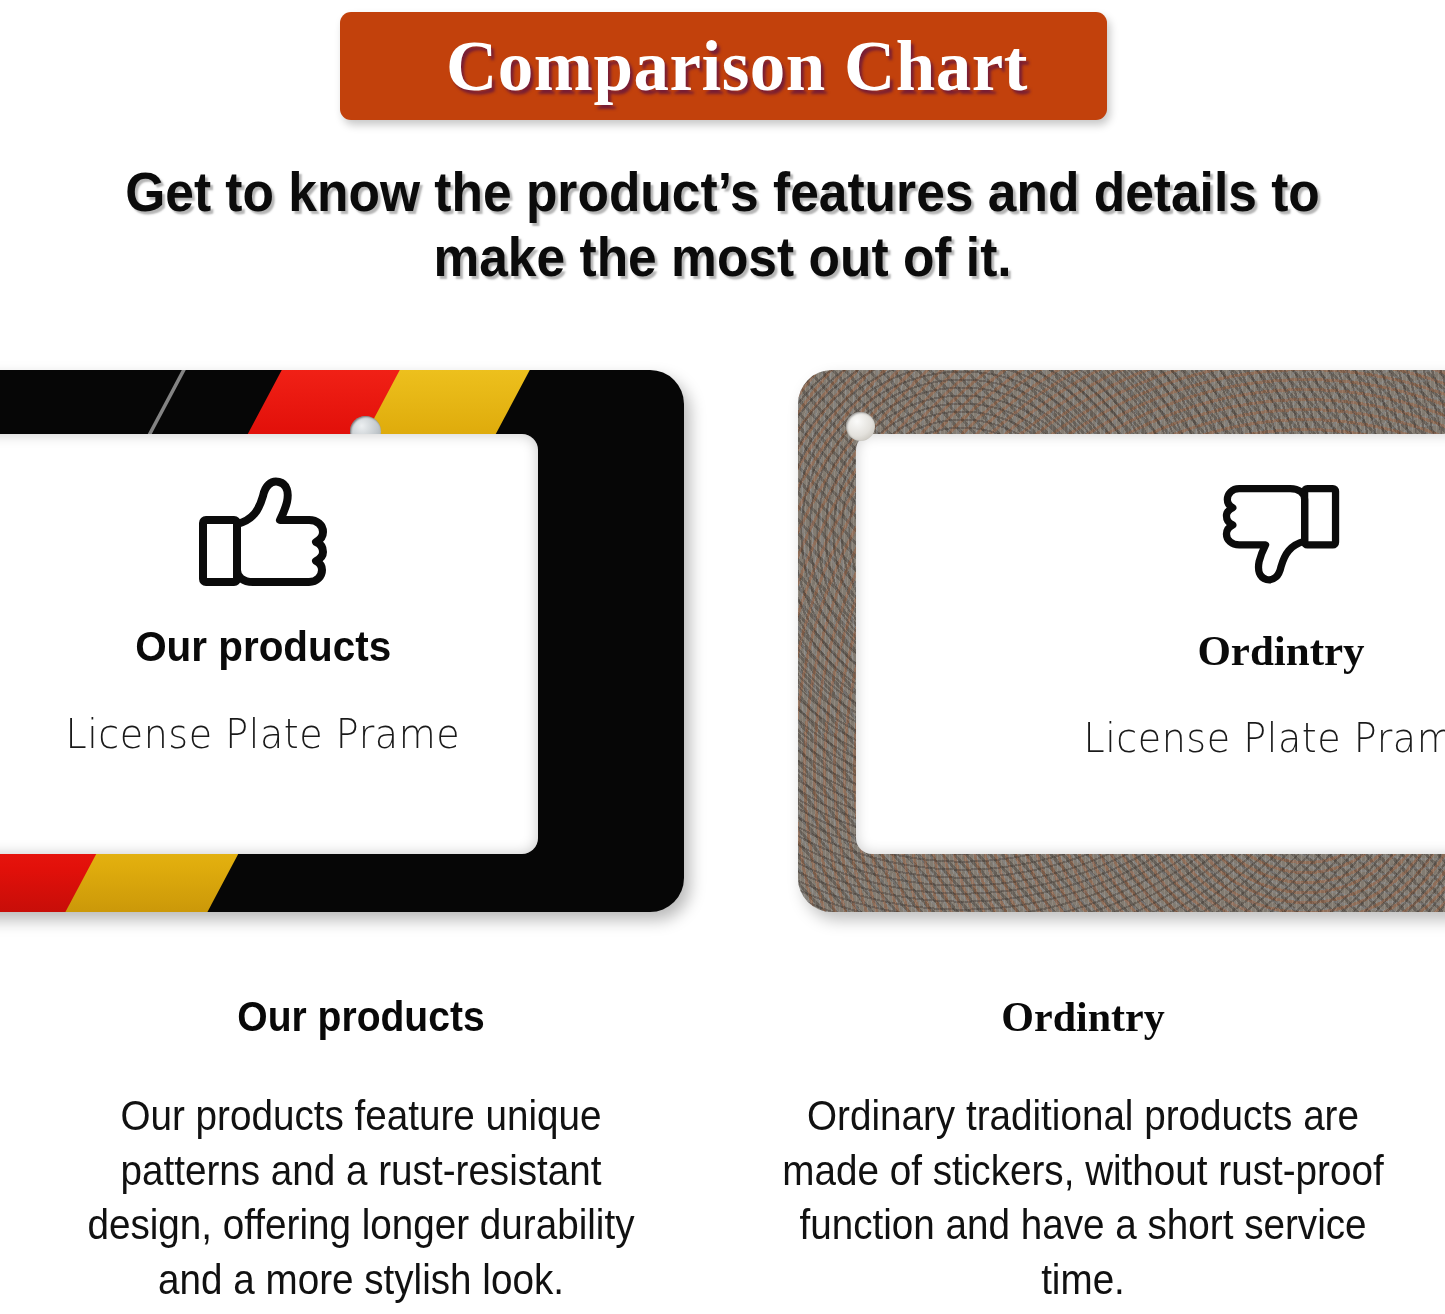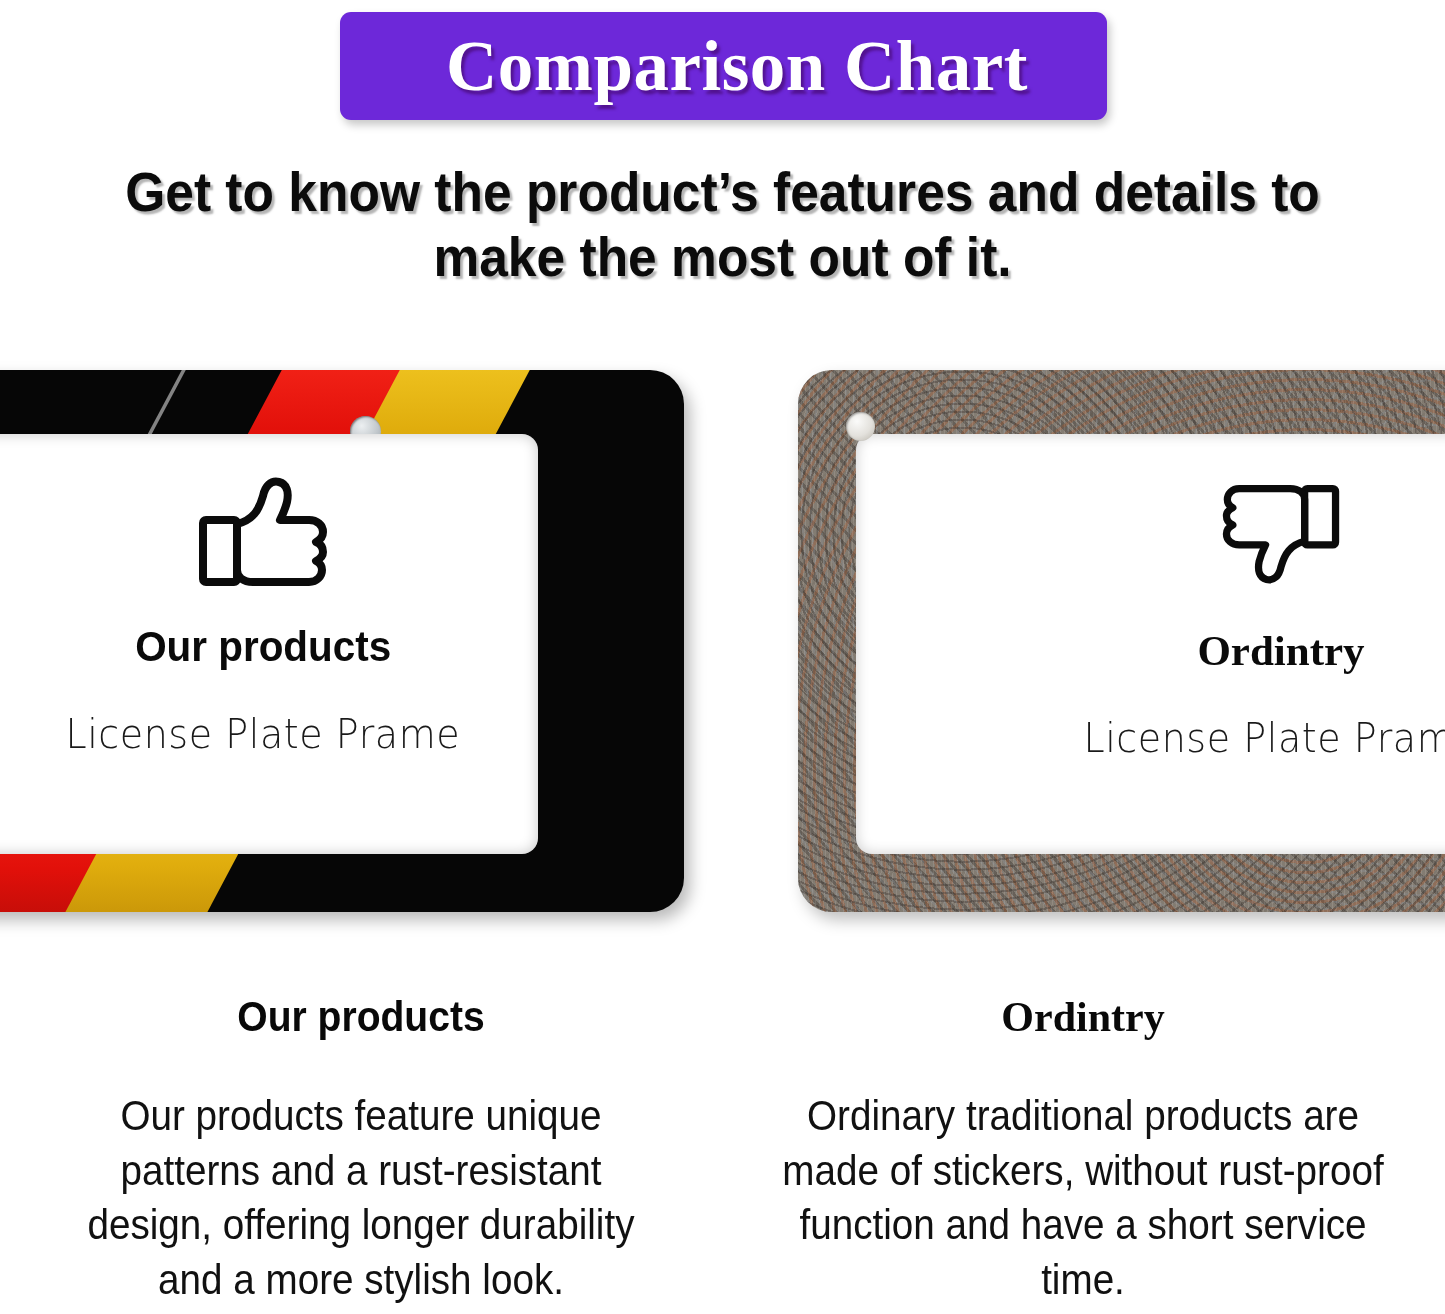--- a/index.html
+++ b/index.html
@@ -301,21 +301,21 @@
     margin-top: 48px;
     padding: 0 26px;
     transform: scaleX(0.92);
   }
 </style>
 </head>
 <body>
 
 <div id="page">
 
-  <div id="title-banner" style="background: #6d28d9; padding-left: 27px;">
+  <div id="title-banner" style="background: #c2410c; padding-left: 27px;">
     <div id="title-text" style="color: rgb(255, 255, 255);">Comparison Chart</div>
   </div>
 
   <div id="subtitle">Get to know the product’s features and details to make the most out of it.</div>
 
   <div id="frames-row">
 
     <div id="left-frame">
       <div class="stripe" id="lf-top-sep"></div>
       <div class="stripe" id="lf-top-red"></div>

